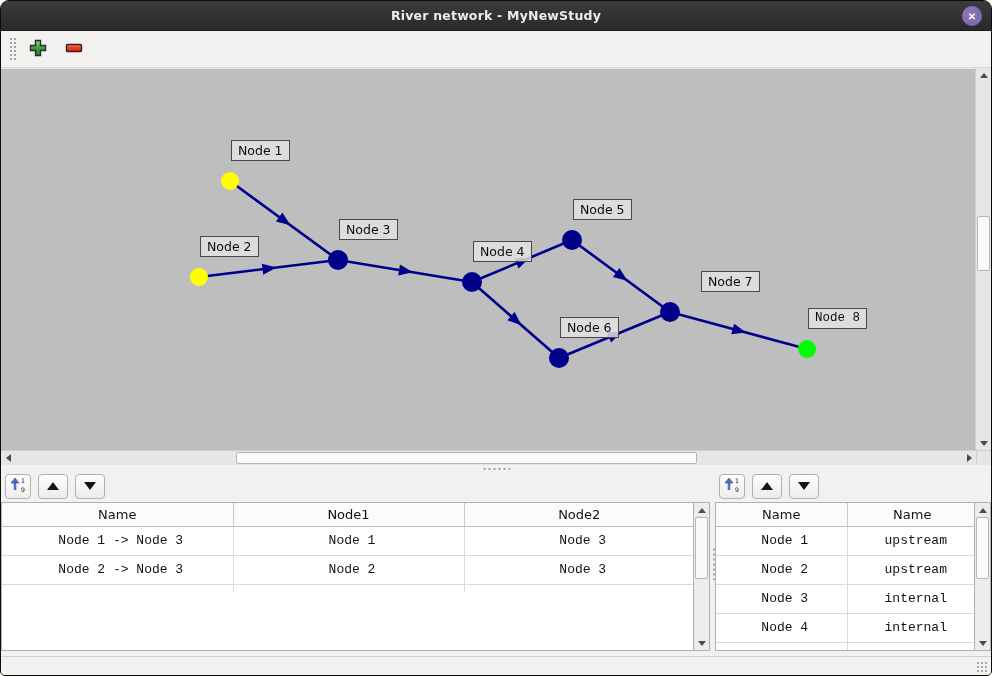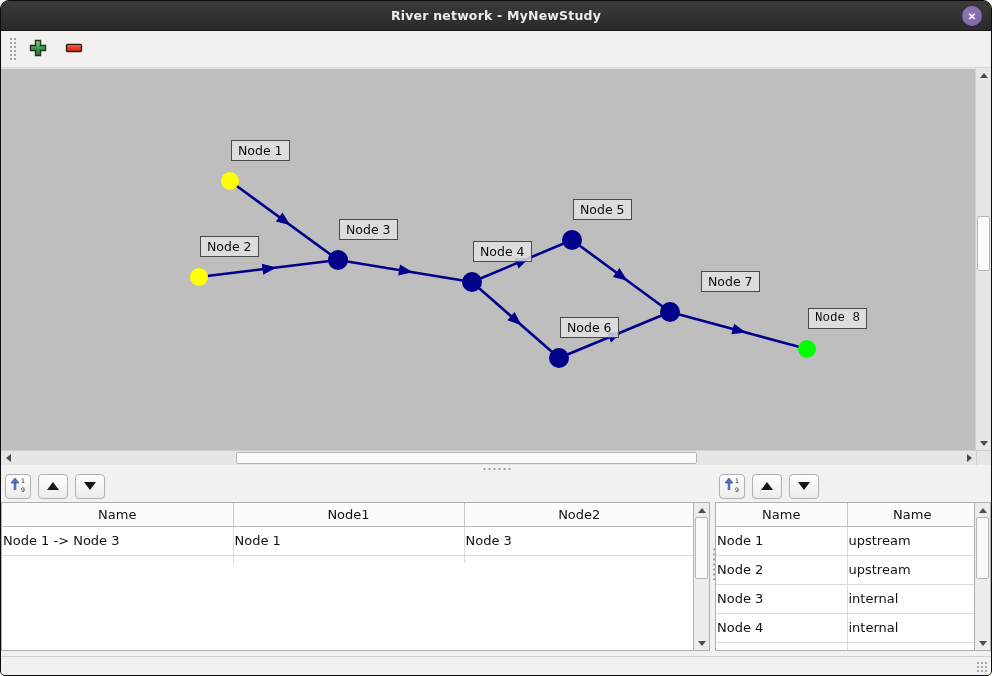--- a/index.html
+++ b/index.html
@@ -94,21 +94,21 @@
     display:flex; align-items:center; justify-content:center; cursor:pointer;
   }
   .small-btn.sort { min-width:26px; }
   .arrow-up-glyph   { width:0;height:0;border-left:6px solid transparent;border-right:6px solid transparent;border-bottom:8px solid #161616; }
   .arrow-down-glyph { width:0;height:0;border-left:6px solid transparent;border-right:6px solid transparent;border-top:8px solid #161616; }
   .table-region { flex:0 0 149px; height:149px; display:flex; }
   .tbl-wrap { flex:1; overflow:hidden; background:#fff; border:1px solid #b0b0ae; min-width:0; }
   table.grid { border-collapse:collapse; table-layout:fixed; background:#fff; font-size:13px; color:#121212; width:100%; }
   .hcell { height:23px; font-weight:normal; background:#fbfbfa; border-right:1px solid #c9c9c7; border-bottom:1px solid #bcbcba; text-align:center; overflow:hidden; }
   .hcell:last-child { border-right:none; }
-  .bcell { height:29px; border-right:1px solid #dadad8; border-bottom:1px solid #dadad8; padding-left:1px; text-align:left; white-space:nowrap; overflow:hidden; }
+  .bcell { height:29px; border-right:1px solid #dadad8; border-bottom:1px solid #dadad8; padding-left:7px; text-align:center; white-space:nowrap; overflow:hidden;font-family:Liberation Mono, monospace; }
   .bcell:last-child { border-right:none; }
   .prow .bcell { height:8px; border-bottom:none; }
   .tbl-scroll { flex:0 0 16px; background:#ececea; border:1px solid #b0b0ae; border-left:none; display:flex; flex-direction:column; }
   .tbl-scroll .sb-btn { background:#ececea; }
   .tbl-scroll .track { flex:1; position:relative; }
   .tbl-scroll .thumb { position:absolute; left:1px; right:1px; top:0; height:62px; background:#fafaf9; border:1px solid #b6b6b4; border-radius:2px; }
   .pane-filler { flex:1; }
   
   .statusbar { flex:0 0 19px; height:19px; background:#f2f1ef; border-top:1px solid #cfcfcd; display:flex; align-items:flex-end; justify-content:flex-end; }
   .resize-grip { width:13px; height:13px; margin:2px 3px;
@@ -261,20 +261,25 @@
                 <tr>
                   <th class="hcell">Name</th>
                   <th class="hcell">Node1</th>
                   <th class="hcell">Node2</th>
                 </tr>
                 <tr>
                   <td class="bcell">Node 1 -&gt; Node 3</td>
                   <td class="bcell">Node 1</td>
                   <td class="bcell">Node 3</td>
                 </tr>
+                <tr>
+                  <td class="bcell">Node 2 -&gt; Node 3</td>
+                  <td class="bcell">Node 2</td>
+                  <td class="bcell">Node 3</td>
+                </tr>
                 <tr class="prow">
                   <td class="bcell"></td>
                   <td class="bcell"></td>
                   <td class="bcell"></td>
                 </tr>
               </tbody>
             </table>
           </div>
         <div class="tbl-scroll">
           <button class="sb-btn">

